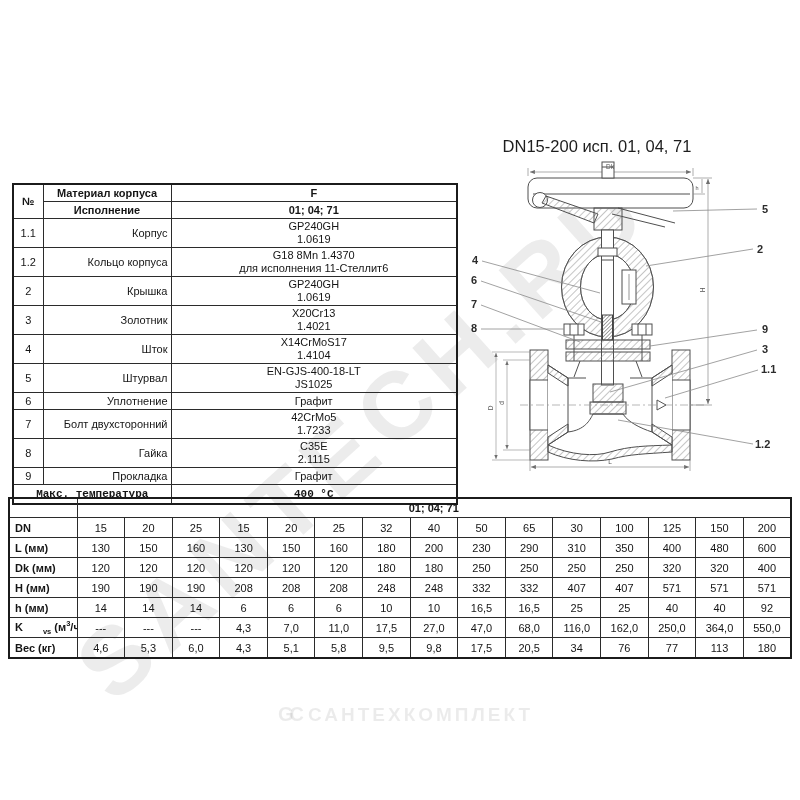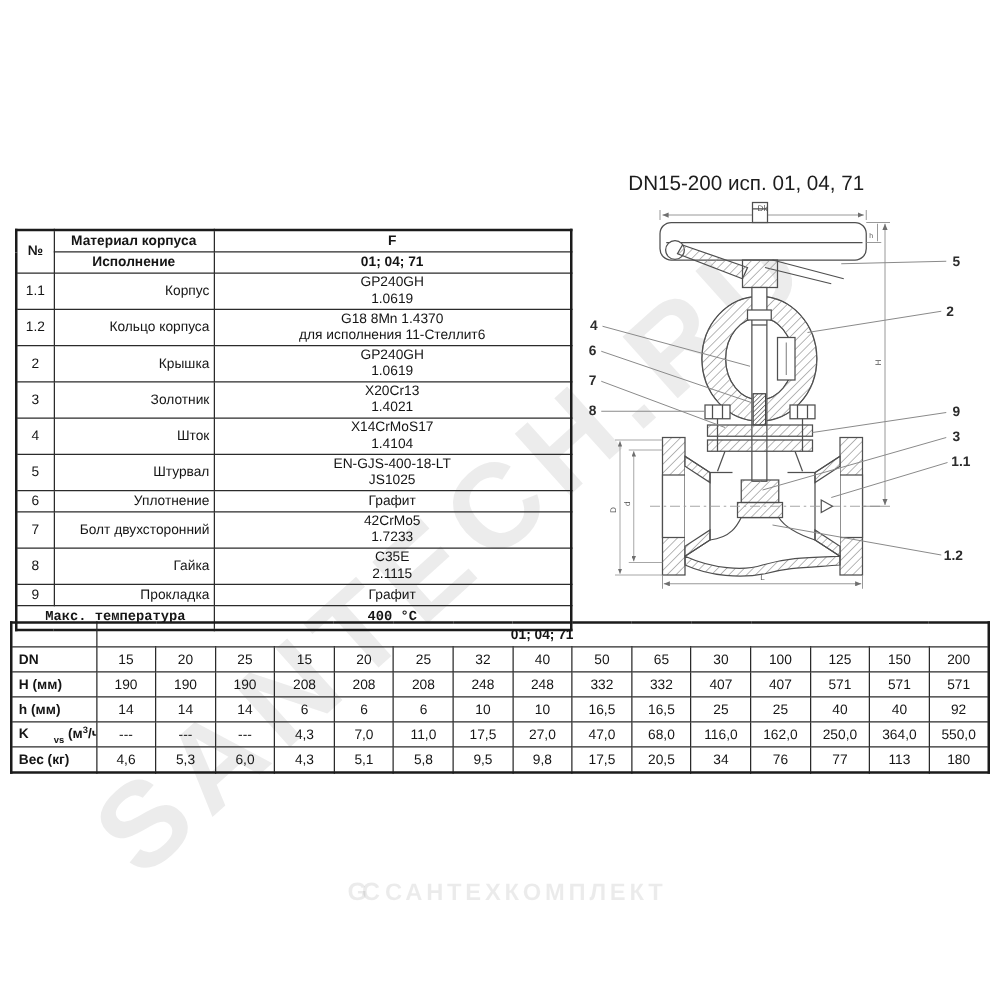--- a/index.html
+++ b/index.html
@@ -355,20 +355,56 @@
         <td class="b">40</td>
         <td class="b">50</td>
         <td class="b">65</td>
         <td class="b">30</td>
         <td class="b">100</td>
         <td class="b">125</td>
         <td class="b">150</td>
         <td class="b">200</td>
       </tr>
       <tr>
+        <td class="lbl">L (мм)</td>
+        <td>130</td>
+        <td>150</td>
+        <td>160</td>
+        <td>130</td>
+        <td>150</td>
+        <td>160</td>
+        <td>180</td>
+        <td>200</td>
+        <td>230</td>
+        <td>290</td>
+        <td>310</td>
+        <td>350</td>
+        <td>400</td>
+        <td>480</td>
+        <td>600</td>
+      </tr>
+      <tr>
+        <td class="lbl">Dk (мм)</td>
+        <td>120</td>
+        <td>120</td>
+        <td>120</td>
+        <td>120</td>
+        <td>120</td>
+        <td>120</td>
+        <td>180</td>
+        <td>180</td>
+        <td>250</td>
+        <td>250</td>
+        <td>250</td>
+        <td>250</td>
+        <td>320</td>
+        <td>320</td>
+        <td>400</td>
+      </tr>
+      <tr>
         <td class="lbl">H (мм)</td>
         <td>190</td>
         <td>190</td>
         <td>190</td>
         <td>208</td>
         <td>208</td>
         <td>208</td>
         <td>248</td>
         <td>248</td>
         <td>332</td>

